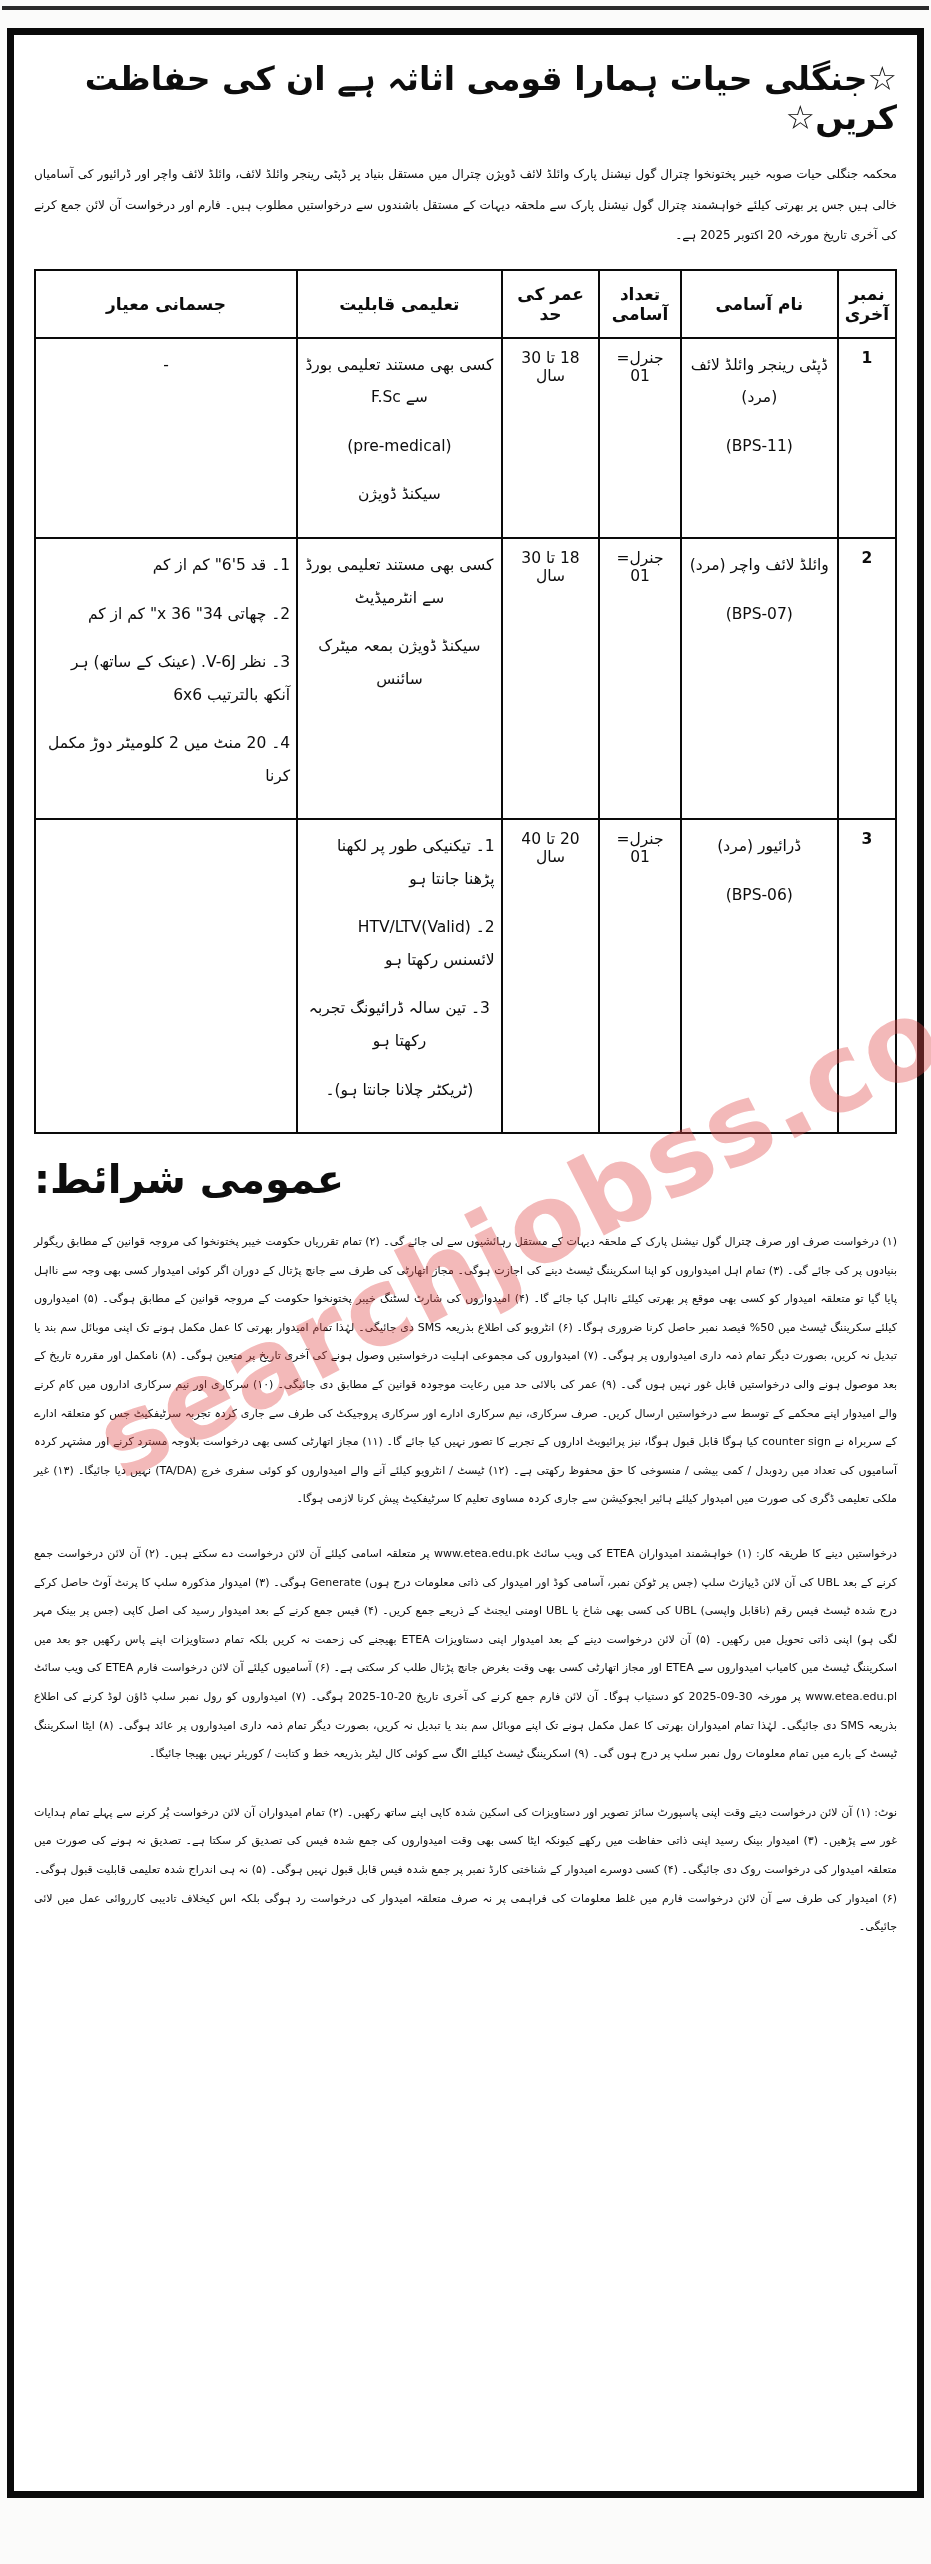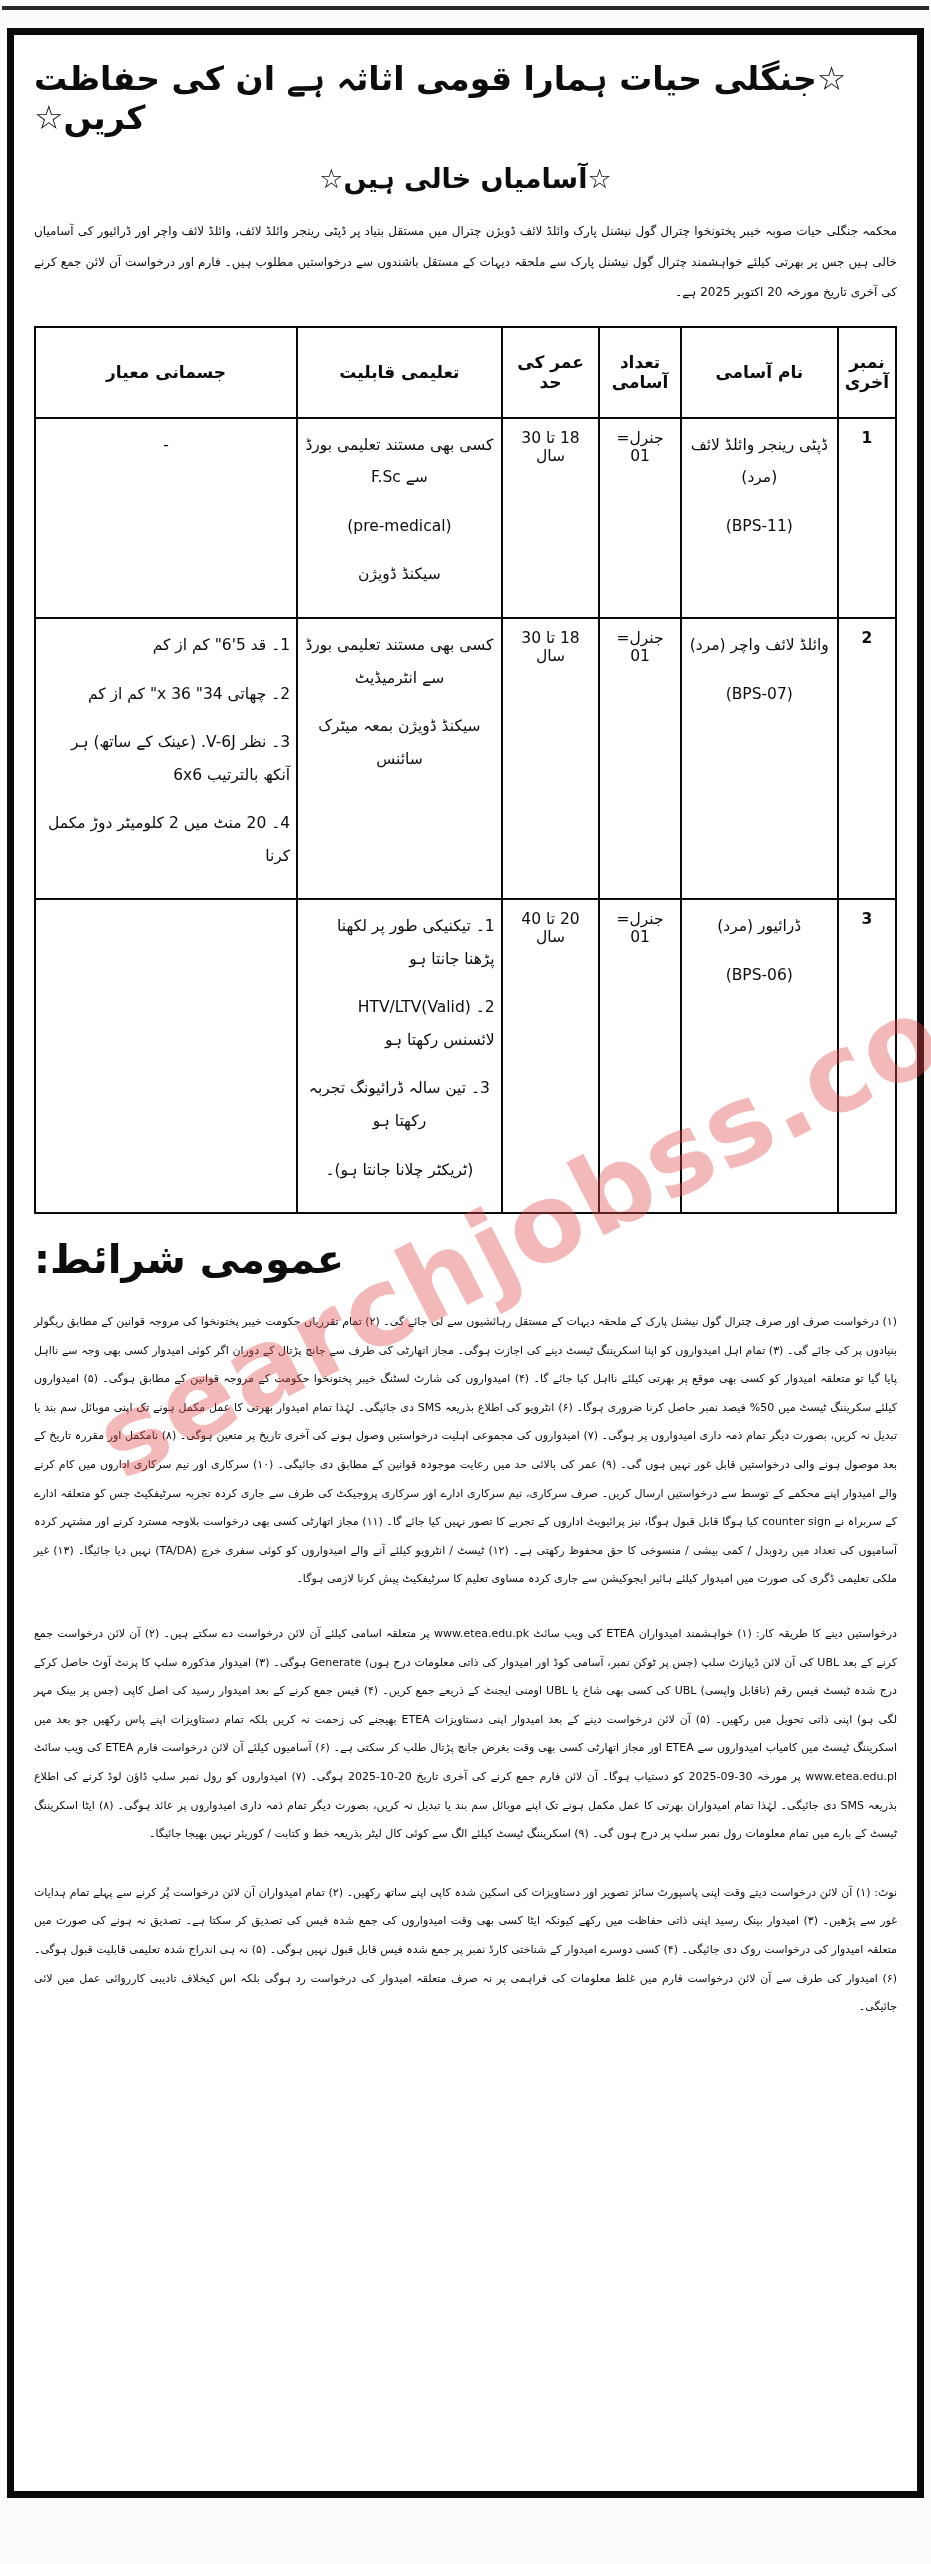--- a/index.html
+++ b/index.html
@@ -23,21 +23,21 @@
   }
   .ad-box {
     position: relative;
     margin: 18px 7px 0 7px;
     border: 7px solid #0a0a0a;
     background: #ffffff;
     padding: 14px 20px 18px 20px;
     min-height: 2470px;
   }
   .slogan {
-    text-align: left;
+    text-align: right;
     font-size: 33px;
     font-weight: bold;
     direction: rtl;
     padding-top: 10px;
   }
   .vacancy-title {
     text-align: center;
     font-size: 27px;
     font-weight: bold;
     direction: rtl;
@@ -60,21 +60,21 @@
     border: 2.5px solid #0a0a0a;
     vertical-align: top;
     padding: 10px 6px;
     font-size: 15.5px;
     direction: rtl;
   }
   table.jobs th {
     font-size: 17px;
     font-weight: bold;
     text-align: center;
-    height: 91px;
+    height: 68px;
     vertical-align: middle;
   }
   td .cell-line { display: block; text-align: center; line-height: 2.1; margin-bottom: 16px; }
   td.c-serial { text-align: center; font-weight: bold; font-size: 17px; }
   td.c-count, td.c-age { text-align: center; }
   td.c-physical .cell-line { text-align: right; }
   .row1 td { height: 170px; }
   .row2 td { height: 205px; }
   .row3 td { height: 200px; }
   .conditions-heading {
@@ -110,21 +110,20 @@
 </head>
 <body>
 
 <div class="scan">
   <div class="top-rule"></div>
 
   <div class="ad-box">
 
     <div class="slogan">☆جنگلی حیات ہمارا قومی اثاثہ ہے ان کی حفاظت کریں☆</div>
 
-    <div class="vacancy-title">☆آسامیاں خالی ہیں☆</div>
 
     <p class="intro">محکمہ جنگلی حیات صوبہ خیبر پختونخوا چترال گول نیشنل پارک وائلڈ لائف ڈویژن چترال میں مستقل بنیاد پر ڈپٹی رینجر وائلڈ لائف، وائلڈ لائف واچر اور ڈرائیور کی آسامیاں خالی ہیں جس پر بھرتی کیلئے خواہشمند چترال گول نیشنل پارک سے ملحقہ دیہات کے مستقل باشندوں سے درخواستیں مطلوب ہیں۔ فارم اور درخواست آن لائن جمع کرنے کی آخری تاریخ مورخہ 20 اکتوبر 2025 ہے۔</p>
 
     <table class="jobs">
       <colgroup>
         <col style="width:5.5%">
           <col style="width:18.5%">
           <col style="width:9.5%">
         <col style="width:11.5%">
           <col style="width:24%">

